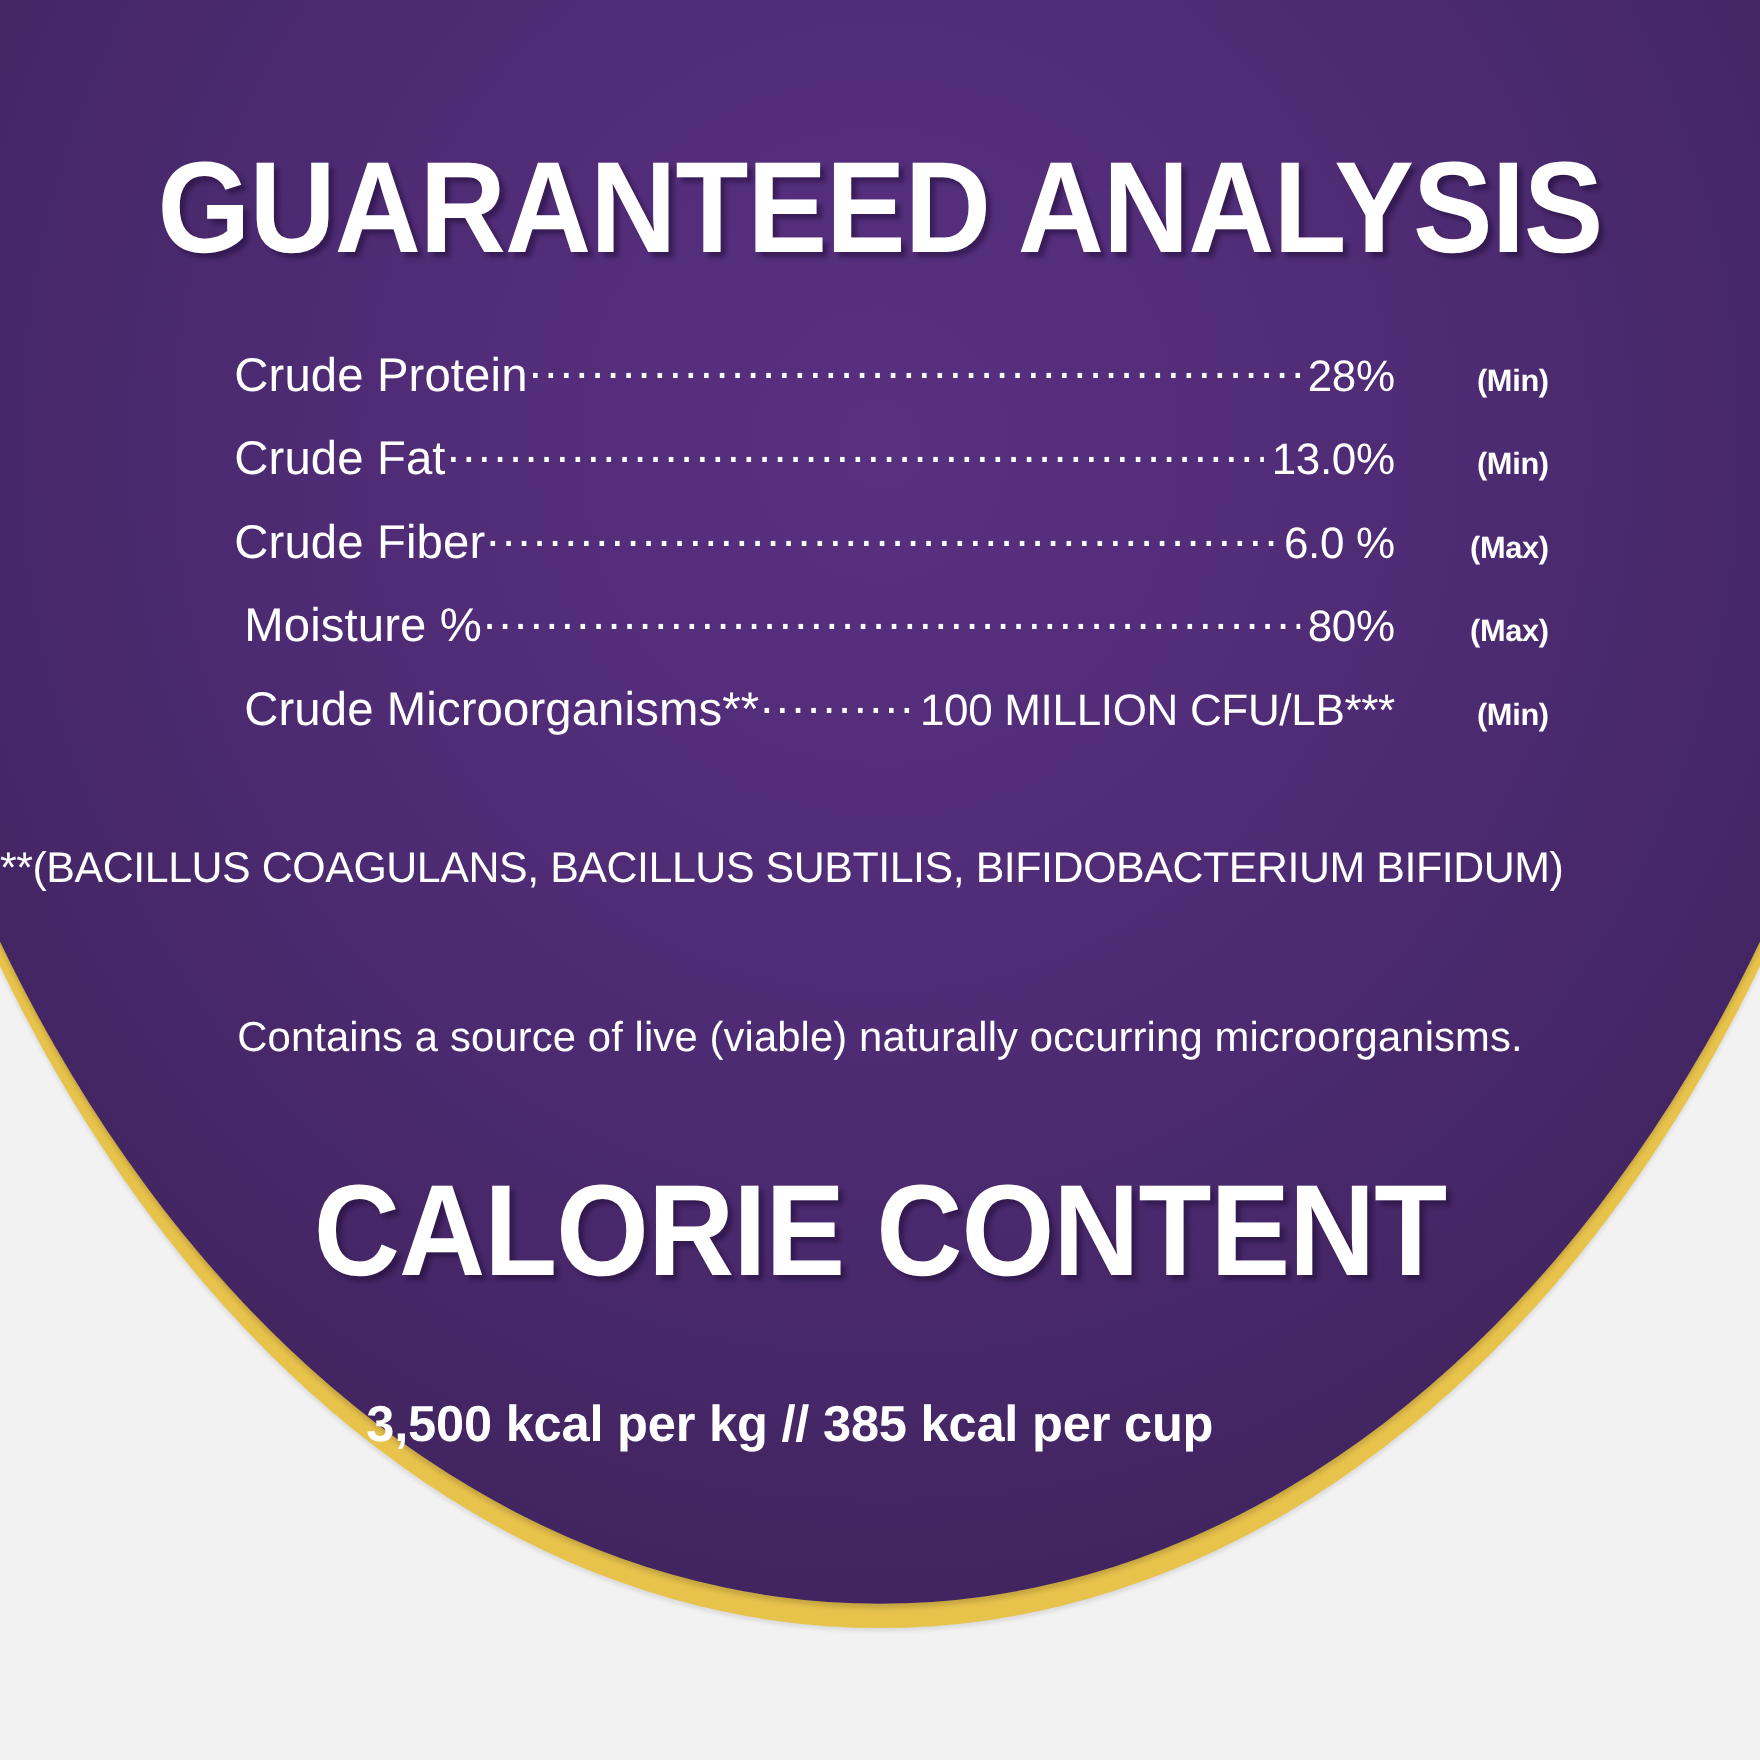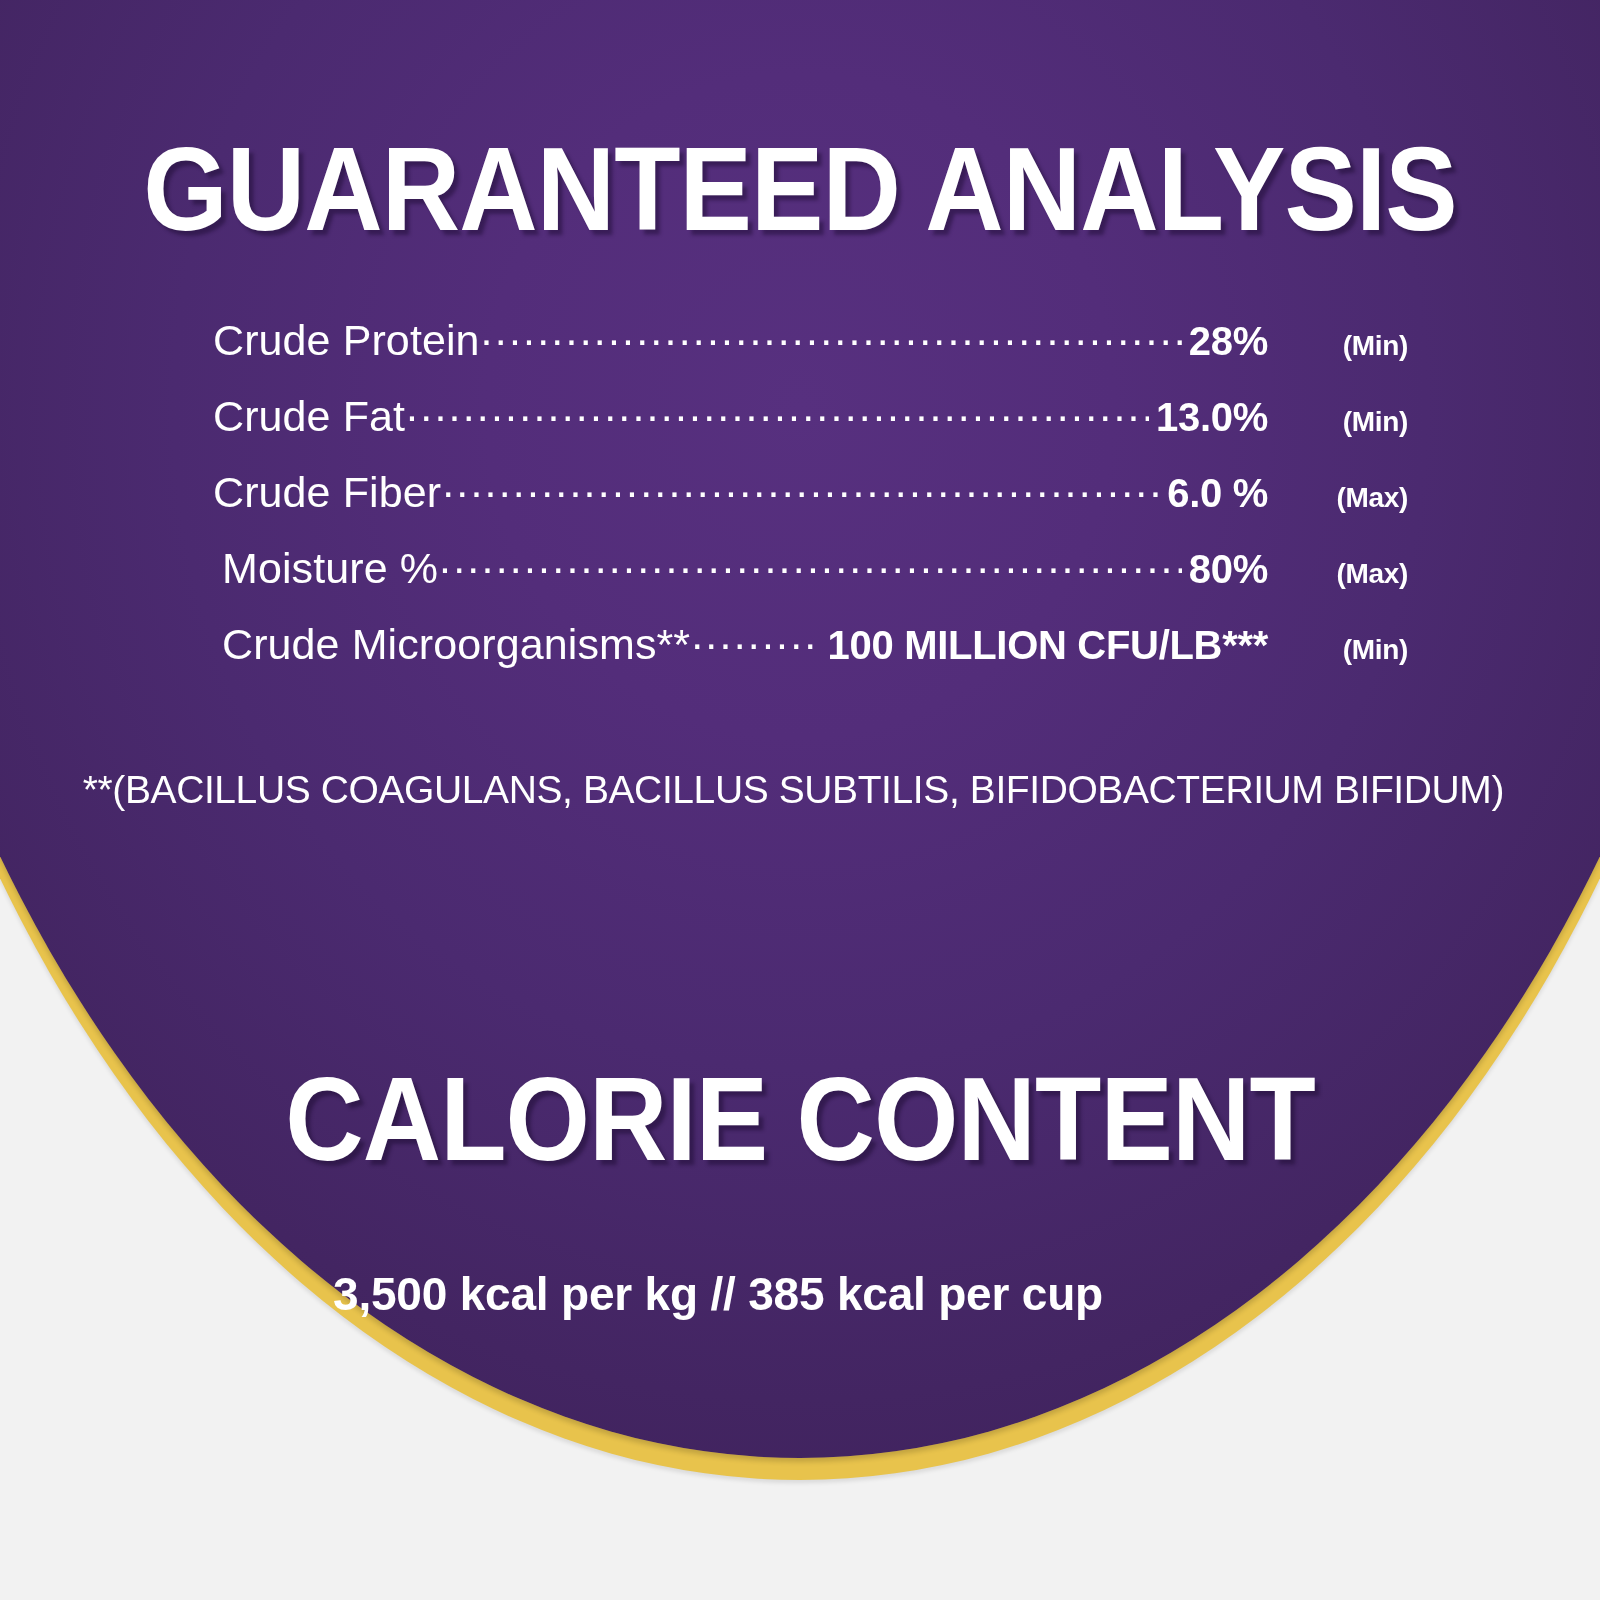--- a/index.html
+++ b/index.html
@@ -119,21 +119,21 @@
     left: 0;
     bottom: 0;
     font-size: 43px;
     letter-spacing: 2.2px;
     color: #FFFFFF;
     white-space: nowrap;
   }
   .row-value {
     flex: 0 0 auto;
     font-size: 40px;
-    font-weight: bold;
+    font-weight: normal;
     letter-spacing: -0.3px;
     padding-left: 5px;
   }
   .row-qual {
     flex: 0 0 auto;
     font-size: 28px;
     font-weight: bold;
     letter-spacing: -0.3px;
     padding-left: 22px;
     text-align: right;
@@ -141,21 +141,21 @@
   }
   
   .analysis-row.indented { padding-left: 9px; }
 
   
   #footnotes {
     position: absolute;
     left: 0;
     top: 748px;
     width: 1504px;
-    text-align: right;
+    text-align: left;
     color: #FFFFFF;
   }
   #footnote-organisms {
     font-size: 39px;
     font-weight: 400;
     letter-spacing: -0.4px;
     line-height: 1.32;
     white-space: nowrap;
   }
   #footnote-cfu {
@@ -240,18 +240,19 @@
       <span class="row-value">100 MILLION CFU/LB***</span>
       <span class="row-qual">(Min)</span>
     </div>
 
   </div>
 
   <div id="footnotes">
     <div id="footnote-organisms">**(BACILLUS COAGULANS, BACILLUS SUBTILIS, BIFIDOBACTERIUM BIFIDUM)</div>
   </div>
 
+  <div id="live-statement">Contains a source of live (viable) naturally occurring microorganisms.</div>
 
   <div class="headline" id="title-calorie">CALORIE CONTENT</div>
 
   <div id="calorie-line">3,500 kcal per kg //  385 kcal per cup</div>
 
 </div>
 
 </body></html>

